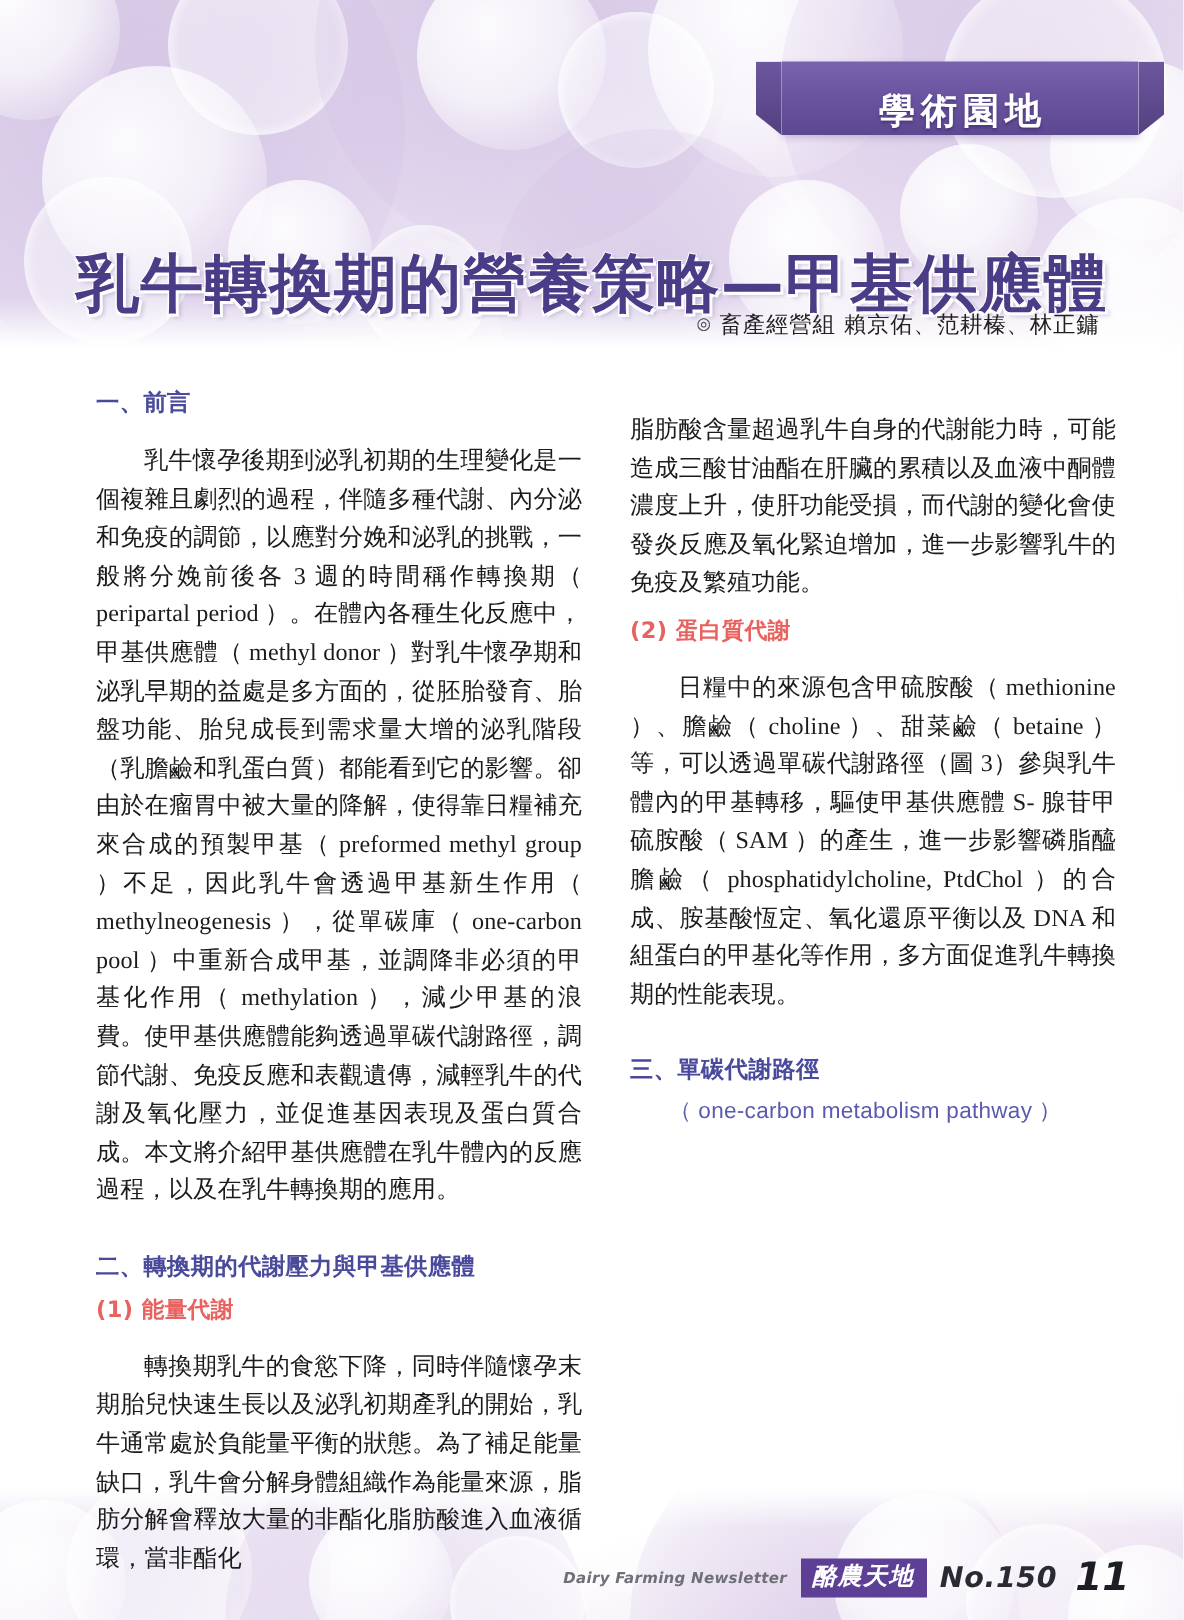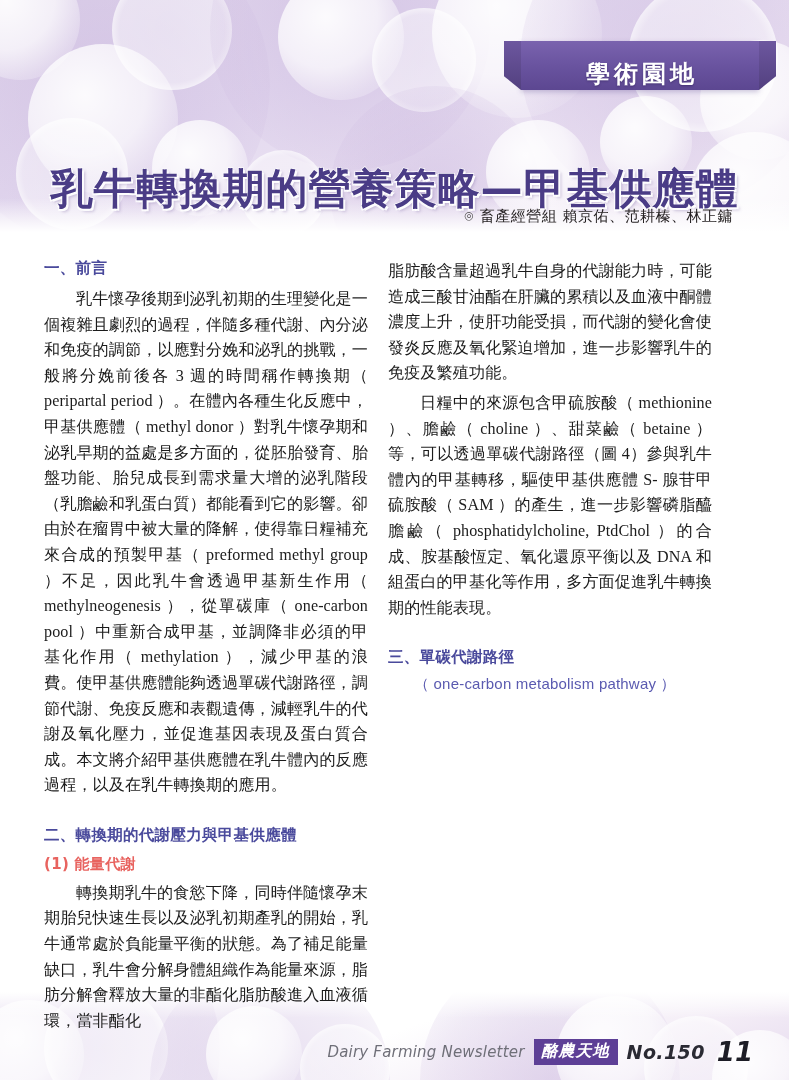--- a/index.html
+++ b/index.html
@@ -159,24 +159,24 @@
   .byline .mark {
     font-size: 11px;
     vertical-align: 2px;
     color: #4a4a4a;
   }
 
   
   .columns {
     position: absolute;
     top: 258px;
-    left: 44px;
+    left: 64px;
     width: 680px;
     display: flex;
-    gap: 20px;
+    gap: 32px;
   }
   .col {
     width: 324px;
   }
 
   .h2 {
     font-family: "DejaVu Sans", "Liberation Sans", sans-serif;
     font-weight: bold;
     font-size: 15.5px;
     color: #4a4a9c;
@@ -197,21 +197,21 @@
     font-size: 15px;
     color: #e8635f;
     margin: 9px 0 6px 0;
     letter-spacing: 0.3px;
   }
   .para {
     font-family: "Liberation Serif", "DejaVu Serif", serif;
     font-size: 16.1px;
     line-height: 25.6px;
     color: #1b1b1b;
-    margin: 0 0 4px 0;
+    margin: 16px 0 4px 0;
     text-align: justify;
     text-justify: inter-character;
     text-indent: 32px;
     letter-spacing: 0.1px;
   }
   .para.flush { text-indent: 0; }
 
   
   .footer {
     position: absolute;
@@ -222,22 +222,22 @@
     display: flex;
     align-items: center;
     justify-content: flex-end;
     gap: 9px;
     padding-right: 36px;
     box-sizing: border-box;
   }
   .footer-en {
     font-family: "DejaVu Sans", "Liberation Sans", sans-serif;
     font-style: italic;
-    font-weight: normal;
-    font-size: 15px;
+    font-weight: bold;
+    font-size: 10px;
     color: #6f6f78;
     letter-spacing: 0.2px;
   }
   .footer-badge {
     background: #5d3f96;
     color: #ffffff;
     font-family: "DejaVu Sans", "Liberation Sans", sans-serif;
     font-weight: bold;
     font-size: 16px;
     letter-spacing: 1px;
@@ -317,21 +317,22 @@
     <div class="col">
       <h2 class="h2">一、前言</h2>
       <p class="para">乳牛懷孕後期到泌乳初期的生理變化是一個複雜且劇烈的過程，伴隨多種代謝、內分泌和免疫的調節，以應對分娩和泌乳的挑戰，一般將分娩前後各 3 週的時間稱作轉換期（ peripartal period ）。在體內各種生化反應中，甲基供應體（ methyl donor ）對乳牛懷孕期和泌乳早期的益處是多方面的，從胚胎發育、胎盤功能、胎兒成長到需求量大增的泌乳階段（乳膽鹼和乳蛋白質）都能看到它的影響。卻由於在瘤胃中被大量的降解，使得靠日糧補充來合成的預製甲基（ preformed methyl group ）不足，因此乳牛會透過甲基新生作用（ methylneogenesis ），從單碳庫（ one-carbon pool ）中重新合成甲基，並調降非必須的甲基化作用（ methylation ），減少甲基的浪費。使甲基供應體能夠透過單碳代謝路徑，調節代謝、免疫反應和表觀遺傳，減輕乳牛的代謝及氧化壓力，並促進基因表現及蛋白質合成。本文將介紹甲基供應體在乳牛體內的反應過程，以及在乳牛轉換期的應用。</p>
       <h2 class="h2 spaced">二、轉換期的代謝壓力與甲基供應體</h2>
       <h3 class="h3">(1) 能量代謝</h3>
       <p class="para">轉換期乳牛的食慾下降，同時伴隨懷孕末期胎兒快速生長以及泌乳初期產乳的開始，乳牛通常處於負能量平衡的狀態。為了補足能量缺口，乳牛會分解身體組織作為能量來源，脂肪分解會釋放大量的非酯化脂肪酸進入血液循環，當非酯化</p>
     </div>
 
     <div class="col">
       <p class="para flush">脂肪酸含量超過乳牛自身的代謝能力時，可能造成三酸甘油酯在肝臟的累積以及血液中酮體濃度上升，使肝功能受損，而代謝的變化會使發炎反應及氧化緊迫增加，進一步影響乳牛的免疫及繁殖功能。</p>
-      <p class="para">日糧中的來源包含甲硫胺酸（ methionine ）、膽鹼（ choline ）、甜菜鹼（ betaine ）等，可以透過單碳代謝路徑（圖 4）參與乳牛體內的甲基轉移，驅使甲基供應體 S- 腺苷甲硫胺酸（ SAM ）的產生，進一步影響磷脂醯膽鹼（ phosphatidylcholine, PtdChol ）的合成、胺基酸恆定、氧化還原平衡以及 DNA 和組蛋白的甲基化等作用，多方面促進乳牛轉換期的性能表現。</p>
+      <h3 class="h3">(2) 蛋白質代謝</h3>
+      <p class="para">日糧中的來源包含甲硫胺酸（ methionine ）、膽鹼（ choline ）、甜菜鹼（ betaine ）等，可以透過單碳代謝路徑（圖 3）參與乳牛體內的甲基轉移，驅使甲基供應體 S- 腺苷甲硫胺酸（ SAM ）的產生，進一步影響磷脂醯膽鹼（ phosphatidylcholine, PtdChol ）的合成、胺基酸恆定、氧化還原平衡以及 DNA 和組蛋白的甲基化等作用，多方面促進乳牛轉換期的性能表現。</p>
       <h2 class="h2 spaced">三、單碳代謝路徑</h2>
       <div class="h2-en">（ one-carbon metabolism pathway ）</div>
     </div>
 
   </div>
 
   <div class="footer">
     <span class="footer-en">Dairy Farming Newsletter</span>
     <span class="footer-badge">酪農天地</span>
     <span class="footer-issue">No.150</span>

